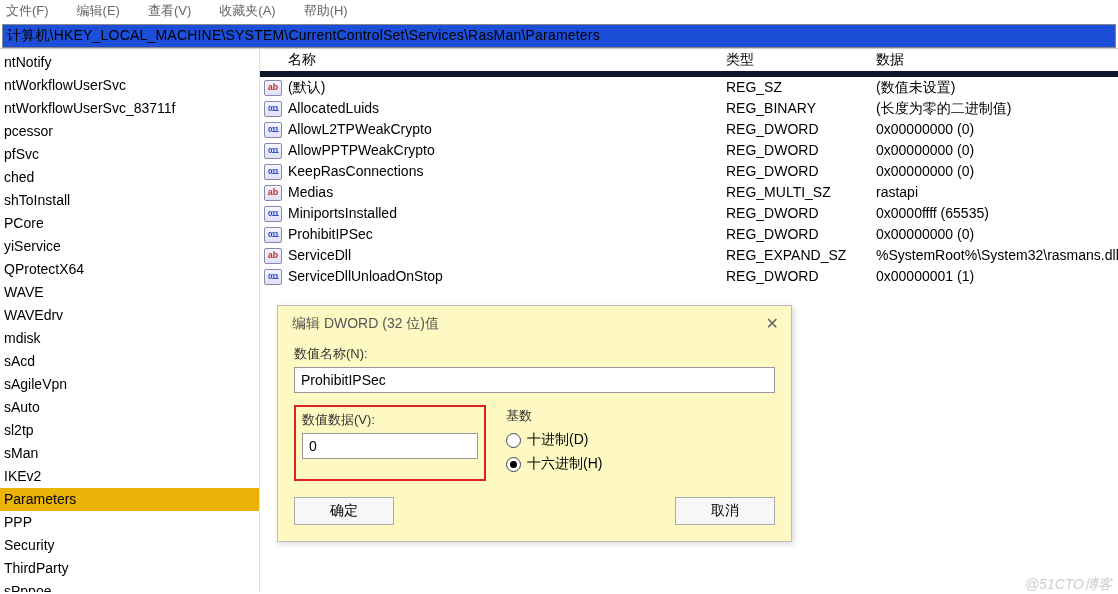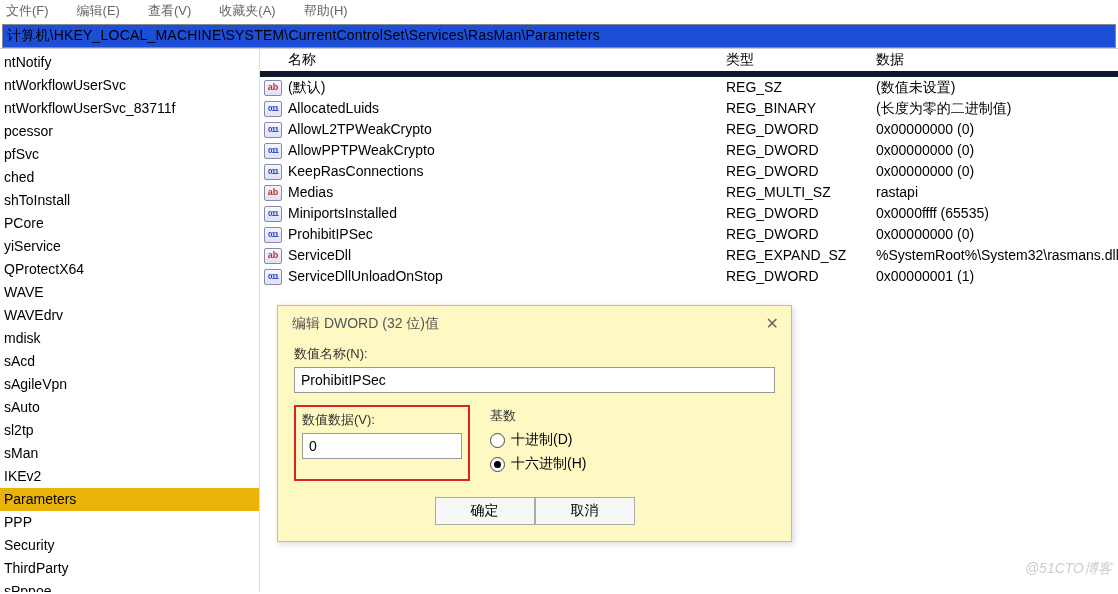--- a/index.html
+++ b/index.html
@@ -107,45 +107,45 @@
     width: 100%;
     border:1px solid #999;
     padding: 4px 6px;
     font-size:14px;
     background:#fff;
     margin-bottom: 12px;
   }
   .row2 { display:flex; gap:20px; }
   .value-block {
     border:2px solid #d22; padding:2px 6px 20px 6px;
-    width: 176px;
+    width: 192px;
   }
   .value-block .field-label { margin-top:2px; }
   .value-block .text-input { margin-bottom:0; }
   .radix-block { flex:1; padding-top:2px; }
   .radix-option { display:flex; align-items:center; gap:6px; margin:6px 0; font-size:14px; }
   .radio {
     width:15px; height:15px; border-radius:50%; border:1.5px solid #444;
     display:flex; align-items:center; justify-content:center; background:#fff;
   }
   .radio.checked::after {
     content:""; width:7px; height:7px; background:#000; border-radius:50%;
   }
   .dialog-buttons {
-    display:flex; justify-content:center; 
+    display:flex; justify-content:space-between; 
     padding: 12px 16px 16px 16px;
     font-family: Liberation Serif, serif;
   }
   .dlg-btn {
     min-width: 100px; padding:4px 0; text-align:center;
     border:1px solid #aaa; background:#f7f7f7; font-size:14px;
     cursor:pointer;
   }
   .watermark {
-    position:absolute; right:6px; bottom:16px;
+    position:absolute; right:6px; bottom:0;
     color:#ccc; font-size:14px; font-style:italic;
     pointer-events:none;
   }
 </style>
 </head>
 <body>
 
 <div class="menubar">
   <span>文件(F)</span>
   <span>编辑(E)</span>

